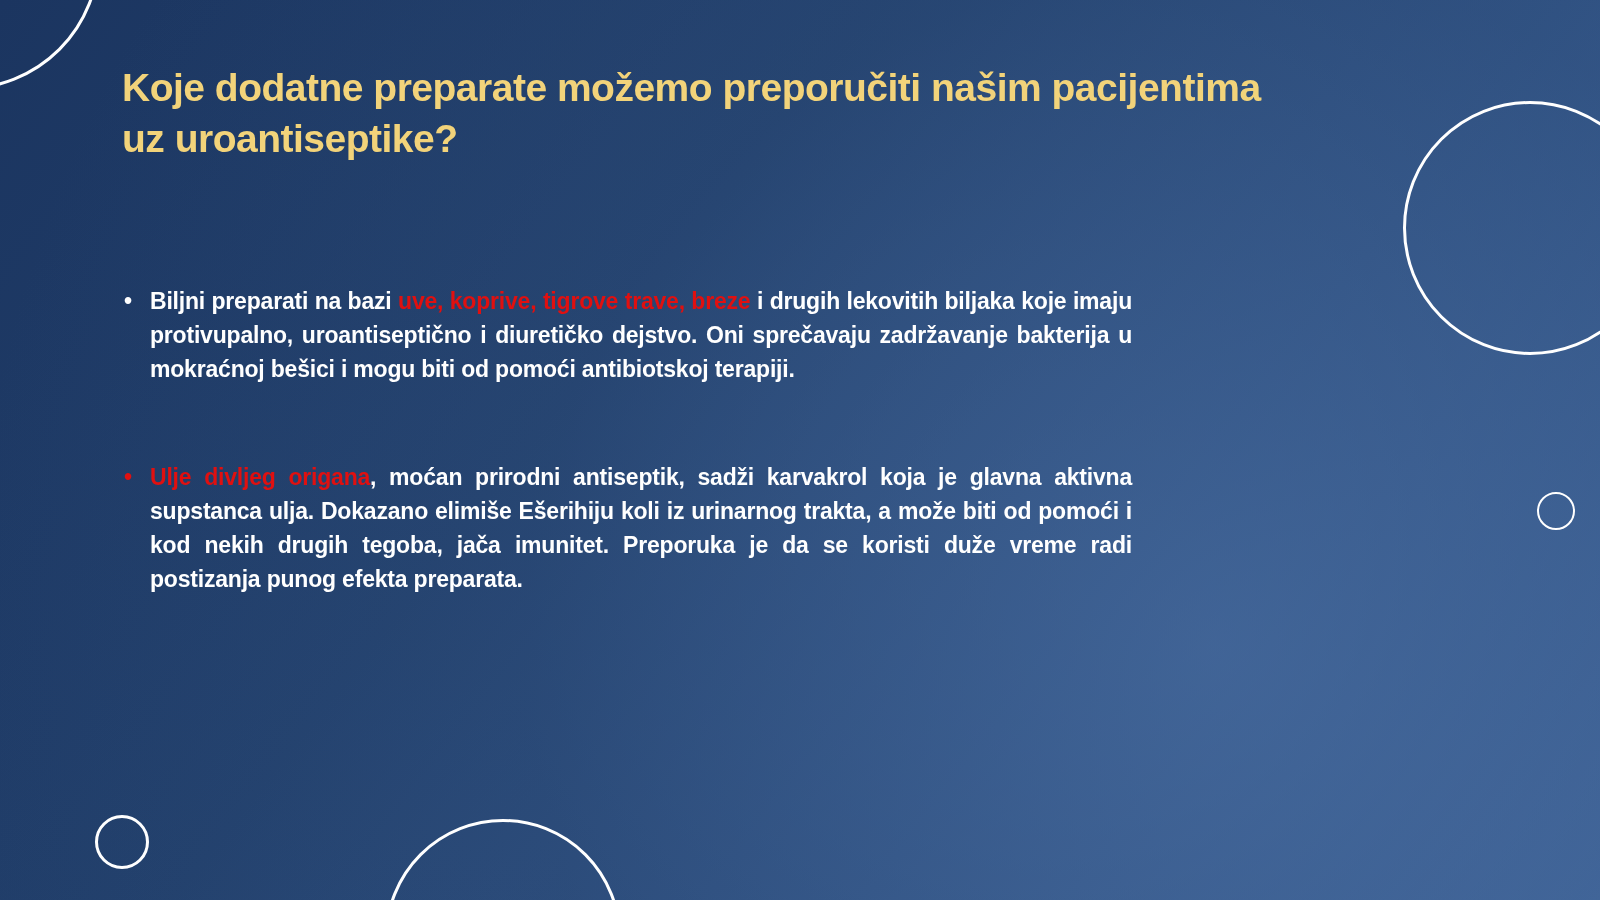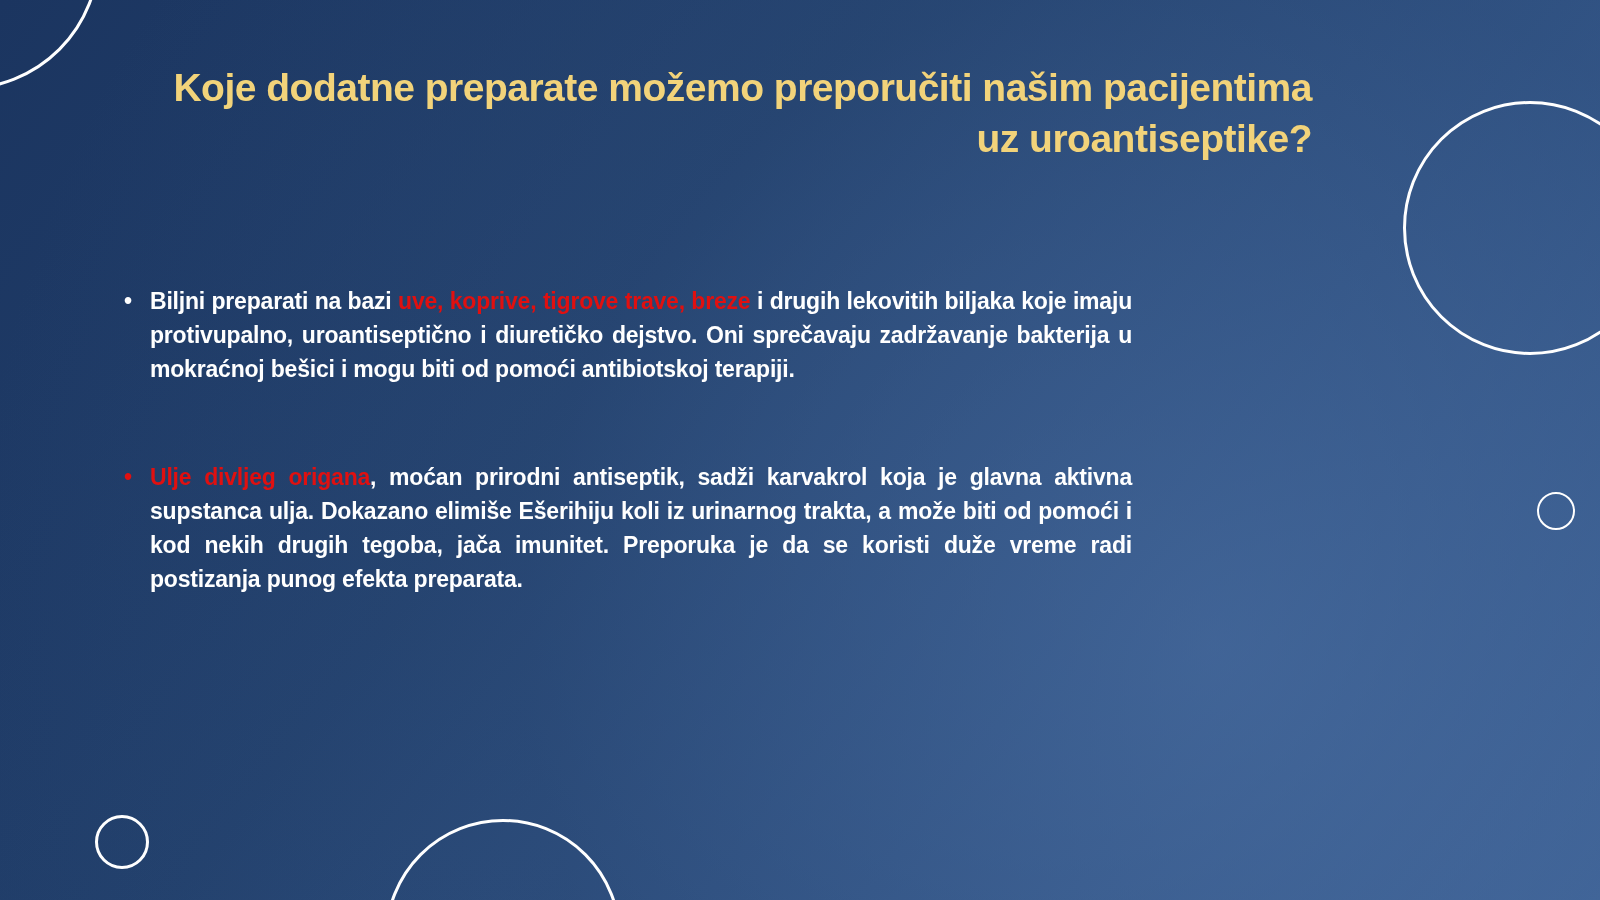--- a/index.html
+++ b/index.html
@@ -34,21 +34,20 @@
     position: absolute;
     left: 122px;
     top: 62px;
     width: 1190px;
     margin: 0;
     color: var(--title-color, #f2d37a);
     font-size: 39px;
     line-height: 1.32;
     font-weight: bold;
     letter-spacing: -0.5px;
-    text-align: right;
   }
 
   .bullet-list {
     position: absolute;
     left: 122px;
     top: 284px;
     width: 1010px;
     margin: 0;
     padding: 0;
     list-style: none;

